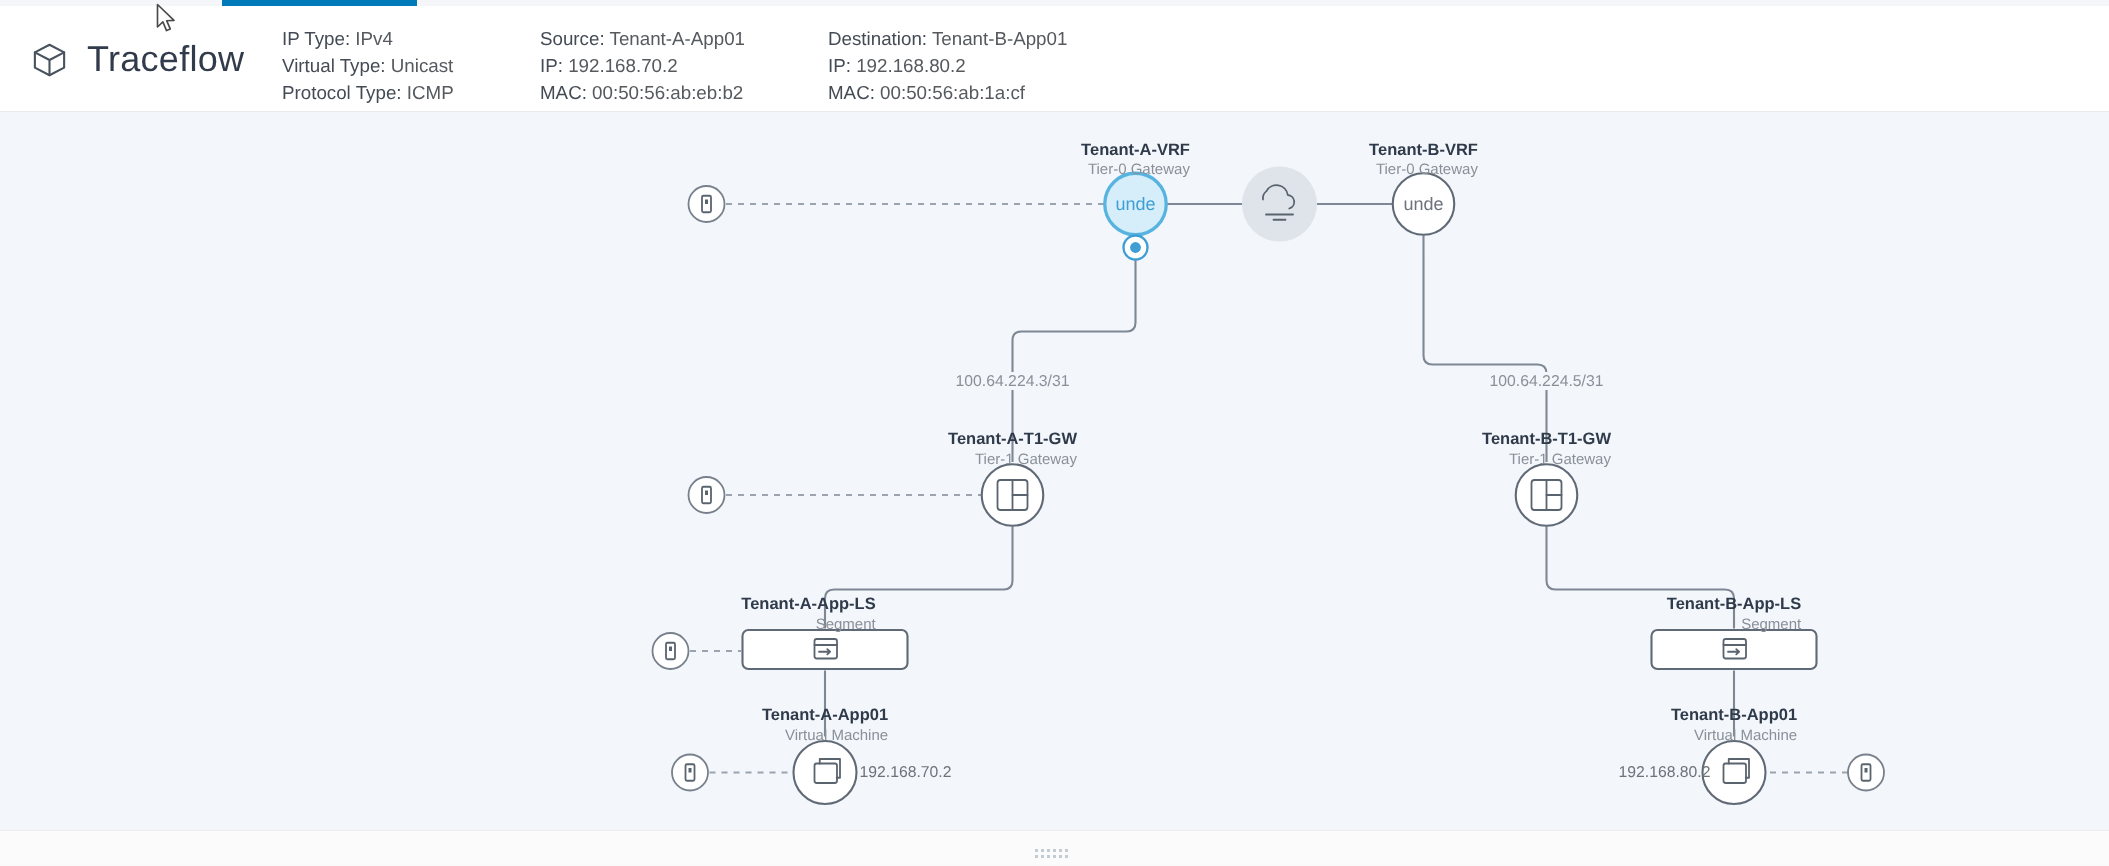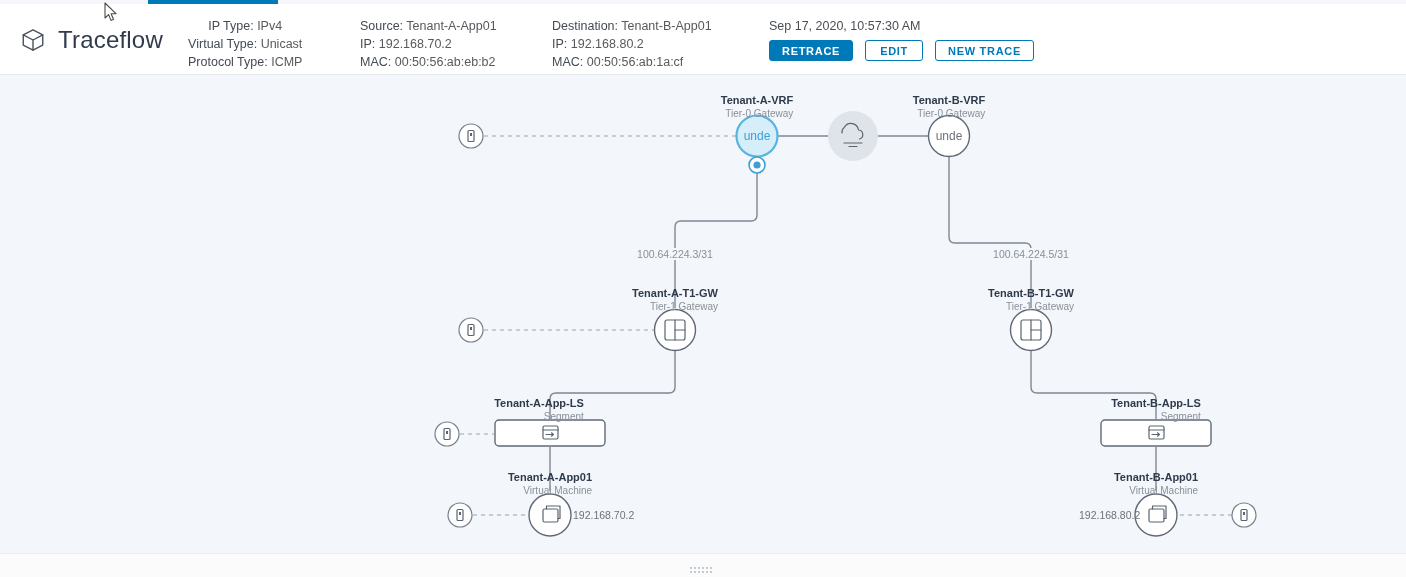--- a/index.html
+++ b/index.html
@@ -42,21 +42,21 @@
   }
   .cube-icon { width: 26px; height: 26px; display:block; }
   .app-title {
     font-size: 24px; color: #313b4b; font-weight: 400;
     letter-spacing: .2px; white-space: nowrap;
   }
 
   .meta-col { position: absolute; font-size: 12.5px; line-height: 18px; white-space: nowrap; }
   .meta-col .lbl { color: #444b54; }
   .meta-col .val { color: #565a5e; }
-  .meta-ip     { left: 188px; top: 13px; text-align: center; }
+  .meta-ip     { left: 188px; top: 13px; }
   .meta-src    { left: 360px; top: 13px; }
   .meta-dst    { left: 552px; top: 13px; }
 
   .stamp-wrap { position: absolute; left: 769px; top: 13px; }
   .timestamp { font-size: 12.5px; color: #4a4f55; line-height: 18px; white-space: nowrap; }
   .btn-row { display: flex; gap: 12px; margin-top: 5px; }
   .btn {
     height: 21px; min-width: 58px;
     padding: 0 12px;
     font-size: 11px; font-weight: 600; letter-spacing: .7px;
@@ -163,28 +163,20 @@
       <div>
         <span class="lbl">IP:</span>
         <span class="val">192.168.80.2</span>
       </div>
       <div>
         <span class="lbl">MAC:</span>
         <span class="val">00:50:56:ab:1a:cf</span>
       </div>
     </div>
 
-    <div class="stamp-wrap">
-      <div class="timestamp">Sep 17, 2020, 10:57:30 AM</div>
-      <div class="btn-row">
-        <button class="btn btn-primary">RETRACE</button>
-        <button class="btn btn-outline">EDIT</button>
-        <button class="btn btn-outline">NEW TRACE</button>
-      </div>
-    </div>
   </div>
 
   <span class="cursor">
     <svg width="14" height="20" viewBox="0 0 14 20">
       <path d="M1 1 L1 16 L4.6 12.6 L7 18.4 L9.5 17.3 L7.1 11.8 L12 11.6 Z" fill="#fff" stroke="#4a4a4a" stroke-width="1.1" stroke-linejoin="round"></path>
     </svg>
   </span>
 
   <div class="canvas">
 

